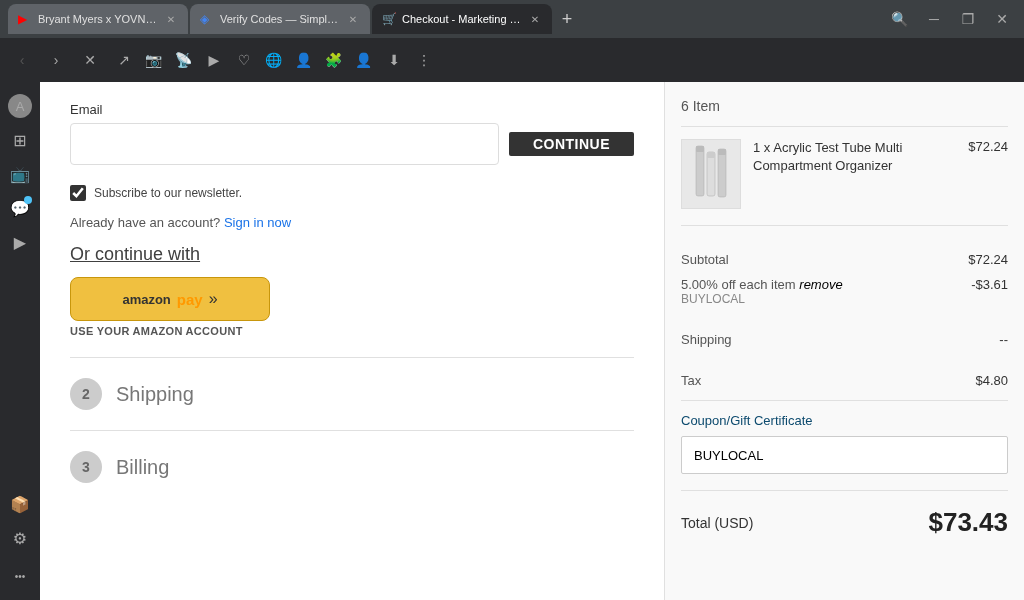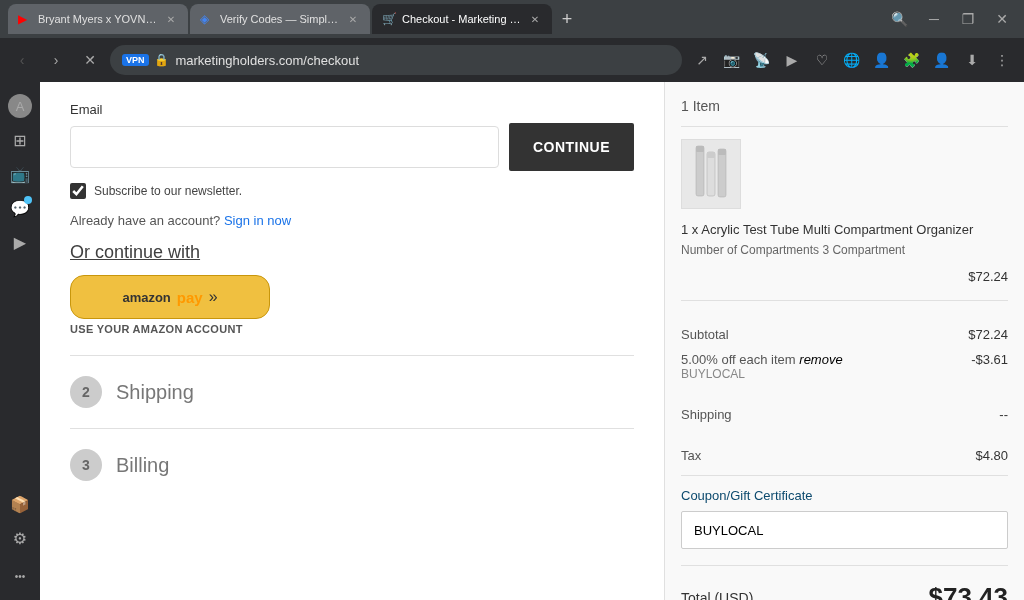--- a/index.html
+++ b/index.html
@@ -185,21 +185,21 @@
 
     
     .checkout-form {
       flex: 1;
       padding: 20px 30px;
       overflow-y: auto;
       background: #fff;
     }
 
     .email-section {
-      margin-bottom: 12px;
+      margin-bottom: 20px;
     }
     .field-label {
       font-size: 13px;
       color: #333;
       margin-bottom: 6px;
       font-weight: 400;
     }
     .email-row {
       display: flex;
       gap: 10px;
@@ -208,21 +208,21 @@
     .email-input {
       flex: 1;
       height: 42px;
       border: 1px solid #ddd;
       border-radius: 4px;
       padding: 0 12px;
       font-size: 14px;
       outline: none;
     }
     .continue-btn {
-      height: 48px;
+      height: 24px;
       padding: 0 24px;
       background: #333;
       color: white;
       border: none;
       font-size: 14px;
       font-weight: 600;
       letter-spacing: 0.5px;
       cursor: pointer;
       border-radius: 2px;
     }
@@ -258,21 +258,21 @@
     }
 
     .amazon-pay-btn {
       display: flex;
       align-items: center;
       justify-content: center;
       width: 200px;
       height: 44px;
       background: #f0c040;
       border: 1px solid #c8960c;
-      border-radius: 14px;
+      border-radius: 8px;
       margin-top: 12px;
       cursor: pointer;
       gap: 6px;
     }
     .amazon-arrows {
       font-size: 16px;
       color: #333;
     }
     .amazon-label {
       font-size: 11px;
@@ -327,21 +327,20 @@
       margin-bottom: 12px;
       padding-bottom: 12px;
       border-bottom: 1px solid #e0e0e0;
     }
     .order-item {
       display: flex;
       gap: 12px;
       margin-bottom: 16px;
       padding-bottom: 16px;
       border-bottom: 1px solid #e0e0e0;
-      flex-direction: column;
     }
     .item-image {
       width: 60px;
       height: 70px;
       background: #e8e8e8;
       border: 1px solid #ddd;
       flex-shrink: 0;
       display: flex;
       align-items: center;
       justify-content: center;
@@ -508,25 +507,20 @@
     <div class="toolbar-btn">❐</div>
     <div class="toolbar-btn">✕</div>
   </div>
 </div>
 
 <div class="toolbar">
   <div class="toolbar-btn disabled">‹</div>
   <div class="toolbar-btn">›</div>
   <div class="toolbar-btn">✕</div>
 
-  <div class="address-bar">
-    <span class="vpn-badge">VPN</span>
-    <span class="lock-icon">🔒</span>
-    <span class="address-text">marketingholders.com/checkout</span>
-  </div>
 
   <div class="toolbar-icons">
     <div class="toolbar-btn">↗</div>
     <div class="toolbar-btn">📷</div>
     <div class="toolbar-btn">📡</div>
     <div class="toolbar-btn">▶</div>
     <div class="toolbar-btn">♡</div>
     <div class="toolbar-btn">🌐</div>
     <div class="toolbar-btn">👤</div>
     <div class="toolbar-btn">🧩</div>
@@ -596,39 +590,35 @@
 
     <div class="step-section">
       <div class="step-number">3</div>
       <div class="step-title">Billing</div>
     </div>
 
   </div>
 
   <div class="order-summary">
 
-    <div class="items-count">1 Item</div>
+    <div class="items-count">6 Item</div>
 
     <div class="order-item">
       <div class="item-image">
         <svg viewBox="0 0 40 60" xmlns="http://www.w3.org/2000/svg">
           <rect x="5" y="2" width="8" height="50" rx="2" fill="#ccc" stroke="#aaa" stroke-width="0.5"></rect>
           <rect x="16" y="8" width="8" height="44" rx="2" fill="#ddd" stroke="#aaa" stroke-width="0.5"></rect>
           <rect x="27" y="5" width="8" height="48" rx="2" fill="#ccc" stroke="#aaa" stroke-width="0.5"></rect>
           <rect x="5" y="2" width="8" height="6" rx="1" fill="#bbb"></rect>
           <rect x="16" y="8" width="8" height="6" rx="1" fill="#ccc"></rect>
           <rect x="27" y="5" width="8" height="6" rx="1" fill="#bbb"></rect>
         </svg>
       </div>
       <div class="item-details">
         <div class="item-name">1 x Acrylic Test Tube Multi Compartment Organizer</div>
-        <div class="item-variant">
-          <span>Number of Compartments</span>
-          <span> 3 Compartment</span>
-        </div>
       </div>
       <div class="item-price">$72.24</div>
     </div>
 
     <div class="price-row">
       <span class="price-label">Subtotal</span>
       <span class="price-value">$72.24</span>
     </div>
 
     <div class="discount-row">

